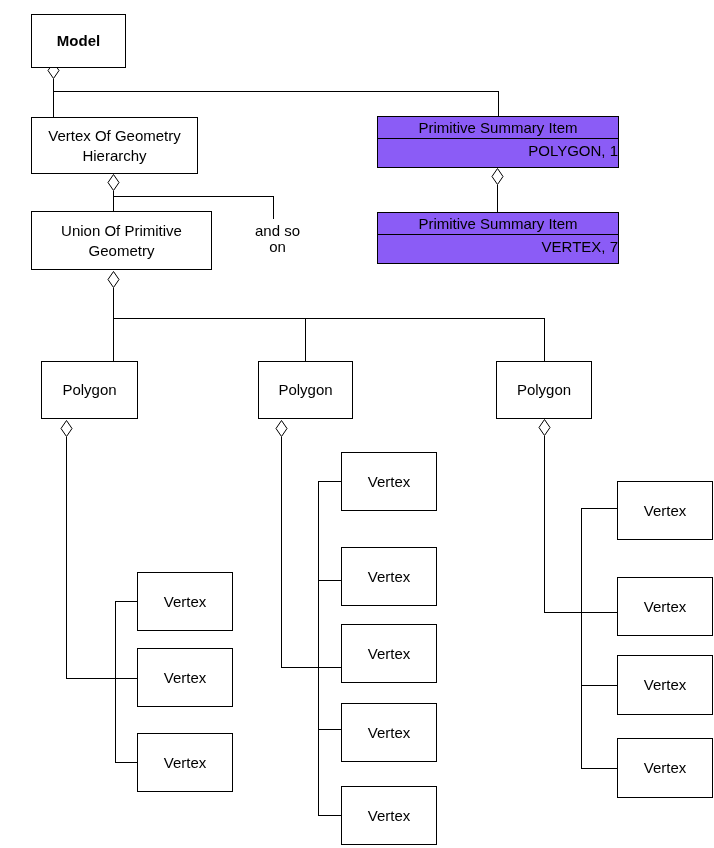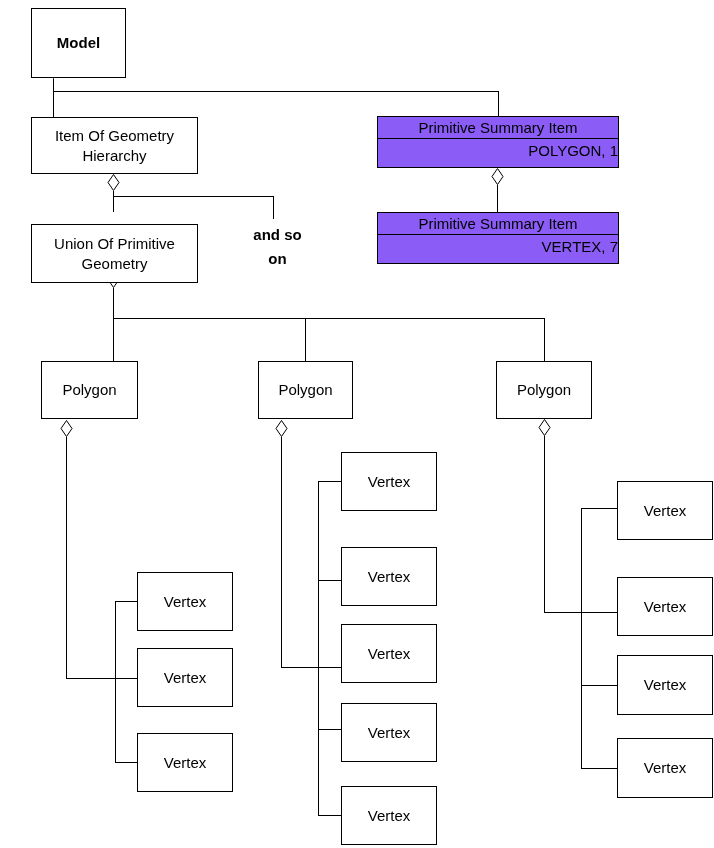--- a/index.html
+++ b/index.html
@@ -34,21 +34,21 @@
     box-sizing:border-box;
     display:flex;align-items:center;justify-content:center;
   }
   .cattr{
     text-align:right;
     padding:3px 0 0 3px;
     line-height:18px;
   }
   .dia{position:absolute;}
   .dia polygon{fill:#ffffff;stroke:#000000;stroke-width:1;}
-  .note{position:absolute;text-align:center;line-height:24px;font-weight:bold;}
+  .note{position:absolute;text-align:center;line-height:16px;}
 </style>
 </head>
 <body>
 
 <div class="canvas">
 
   <div class="ln" style="left:53px;top:79px;width:1px;height:38px;"></div>
   <div class="ln" style="left:53px;top:91px;width:446px;height:1px;"></div>
   <div class="ln" style="left:498px;top:91px;width:1px;height:25px;"></div>
 
@@ -99,39 +99,39 @@
   <svg class="dia" width="13" height="17" style="left:60px;top:420px;">
       <polygon points="6.5,0.5 12,8.5 6.5,16.5 1,8.5"></polygon>
     </svg>
   <svg class="dia" width="13" height="17" style="left:275px;top:420px;">
       <polygon points="6.5,0.5 12,8.5 6.5,16.5 1,8.5"></polygon>
     </svg>
   <svg class="dia" width="13" height="17" style="left:538px;top:419px;">
       <polygon points="6.5,0.5 12,8.5 6.5,16.5 1,8.5"></polygon>
     </svg>
 
-  <div class="box bold" style="left:31px;top:8px;width:95px;height:70px;">
+  <div class="box bold" style="left:31px;top:14px;width:95px;height:54px;">
     <span>Model</span>
   </div>
 
   <div class="box" style="left:31px;top:117px;width:167px;height:57px;">
-    <span>Item Of Geometry Hierarchy</span>
+    <span>Vertex Of Geometry Hierarchy</span>
   </div>
 
   <div class="cbox" style="left:377px;top:116px;width:242px;height:52px;">
     <div class="ctitle">Primitive Summary Item</div>
     <div class="cattr">POLYGON, 1</div>
   </div>
 
   <div class="cbox" style="left:377px;top:212px;width:242px;height:52px;">
     <div class="ctitle">Primitive Summary Item</div>
     <div class="cattr">VERTEX, 7</div>
   </div>
 
-  <div class="box" style="left:31px;top:224px;width:167px;height:59px;">
+  <div class="box" style="left:31px;top:211px;width:181px;height:59px;">
     <span>Union Of Primitive Geometry</span>
   </div>
 
   <div class="note" style="left:249px;top:223px;width:57px;">and so on</div>
 
   <div class="box" style="left:41px;top:361px;width:97px;height:58px;">
     <span>Polygon</span>
   </div>
   <div class="box" style="left:258px;top:361px;width:95px;height:58px;">
     <span>Polygon</span>

